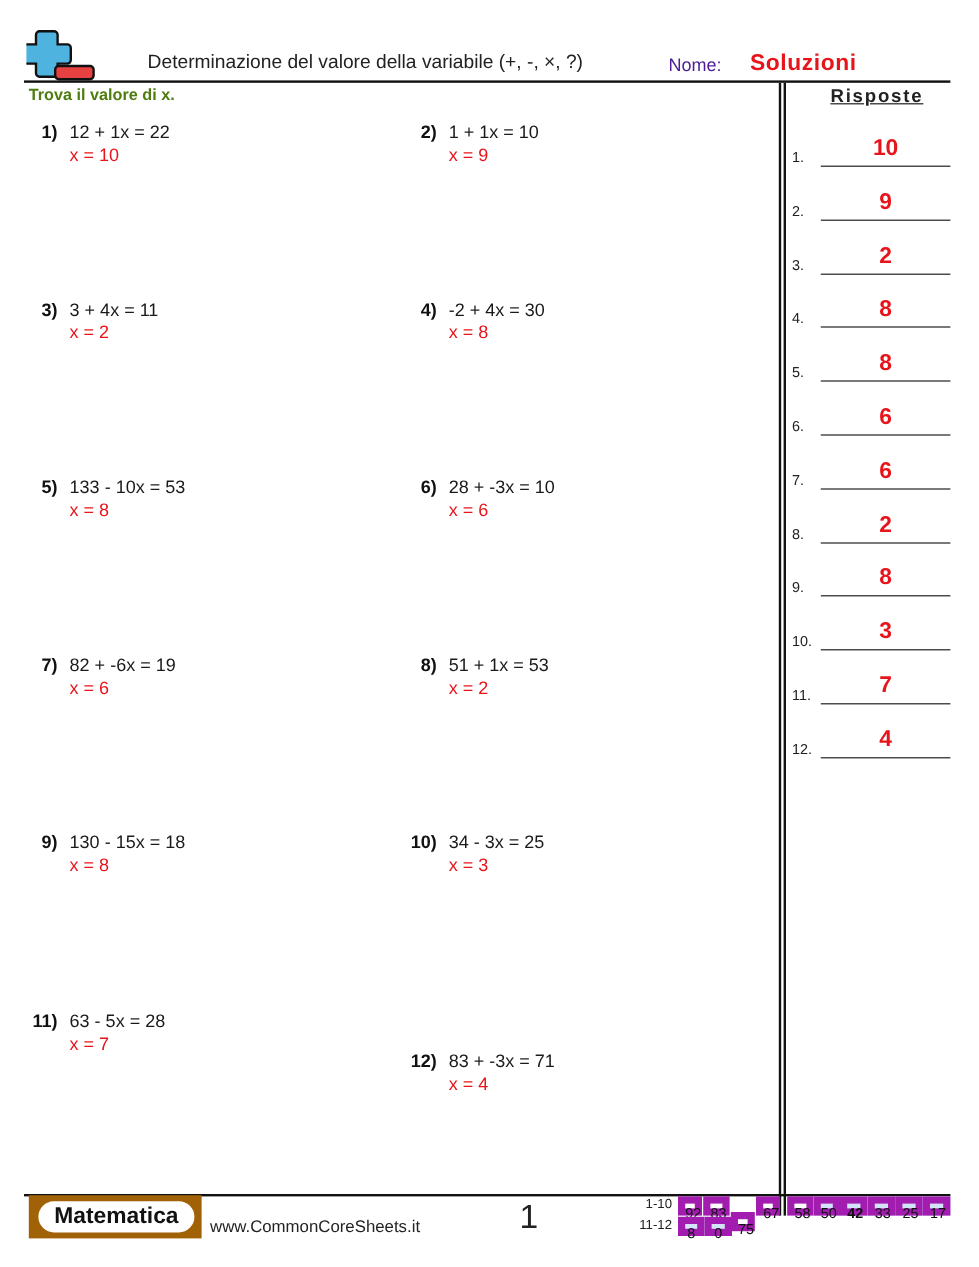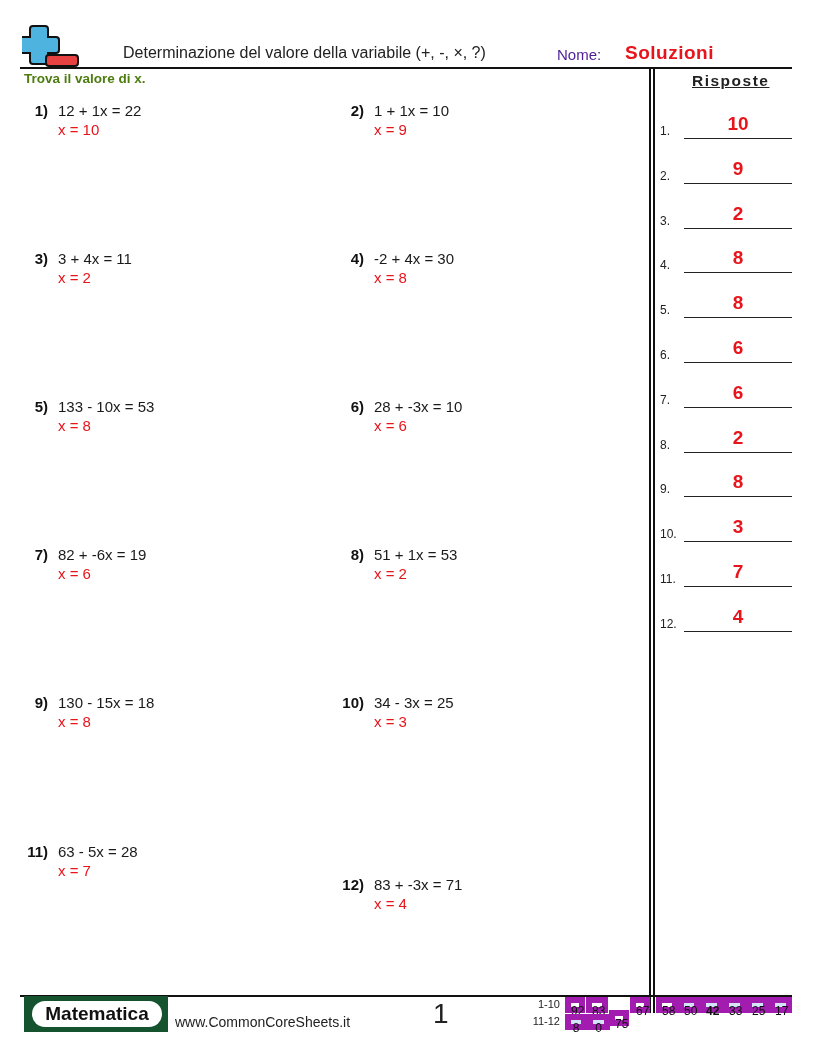--- a/index.html
+++ b/index.html
@@ -30,21 +30,21 @@
   .psol { position: absolute; left: 58px; top: 19px; font-size: 15px; white-space: nowrap; color: #e8141b; }
 
   
   .ans-row { position: absolute; left: 660px; width: 132px; height: 30px; }
   .ans-num { position: absolute; left: 0; bottom: 2px; font-size: 12px; color: #222; }
   .ans-line { position: absolute; left: 24px; right: 0; bottom: 1px; height: 1.5px; background: #222; }
   .ans-val { position: absolute; left: 24px; right: 0; bottom: 5px; text-align: center; font-size: 19px; font-weight: bold; color: #e8141b; }
 
   
   .footer-rule { left: 20px; top: 995px; width: 772px; height: 1.5px; background: #111; }
-  .brand-box { left: 24px; top: 996px; width: 144px; height: 36px; background: #14532d; }
+  .brand-box { left: 24px; top: 996px; width: 144px; height: 36px; background: #a16207; }
   .brand-pill { position: absolute; left: 8px; top: 5px; width: 130px; height: 26px; background: #fff;
                 border-radius: 13px; text-align: center; font-size: 19px; font-weight: bold; line-height: 26px; color: #111; }
   .site { left: 175px; top: 1014px; font-size: 14px; color: #222; }
   .page-num { left: 433px; top: 998px; font-size: 28px; color: #222; }
 
   .score-label { position: absolute; font-size: 11px; color: #222; text-align: right; width: 40px; }
   .score-cell { position: absolute; height: 16px; border: 6px solid #a21caf; font-size: 12px; line-height: 16px;
                 text-align: center; color: #111; box-sizing: border-box; }
   .score-cell.hl { background: #d3e3fa; }
 </style>

